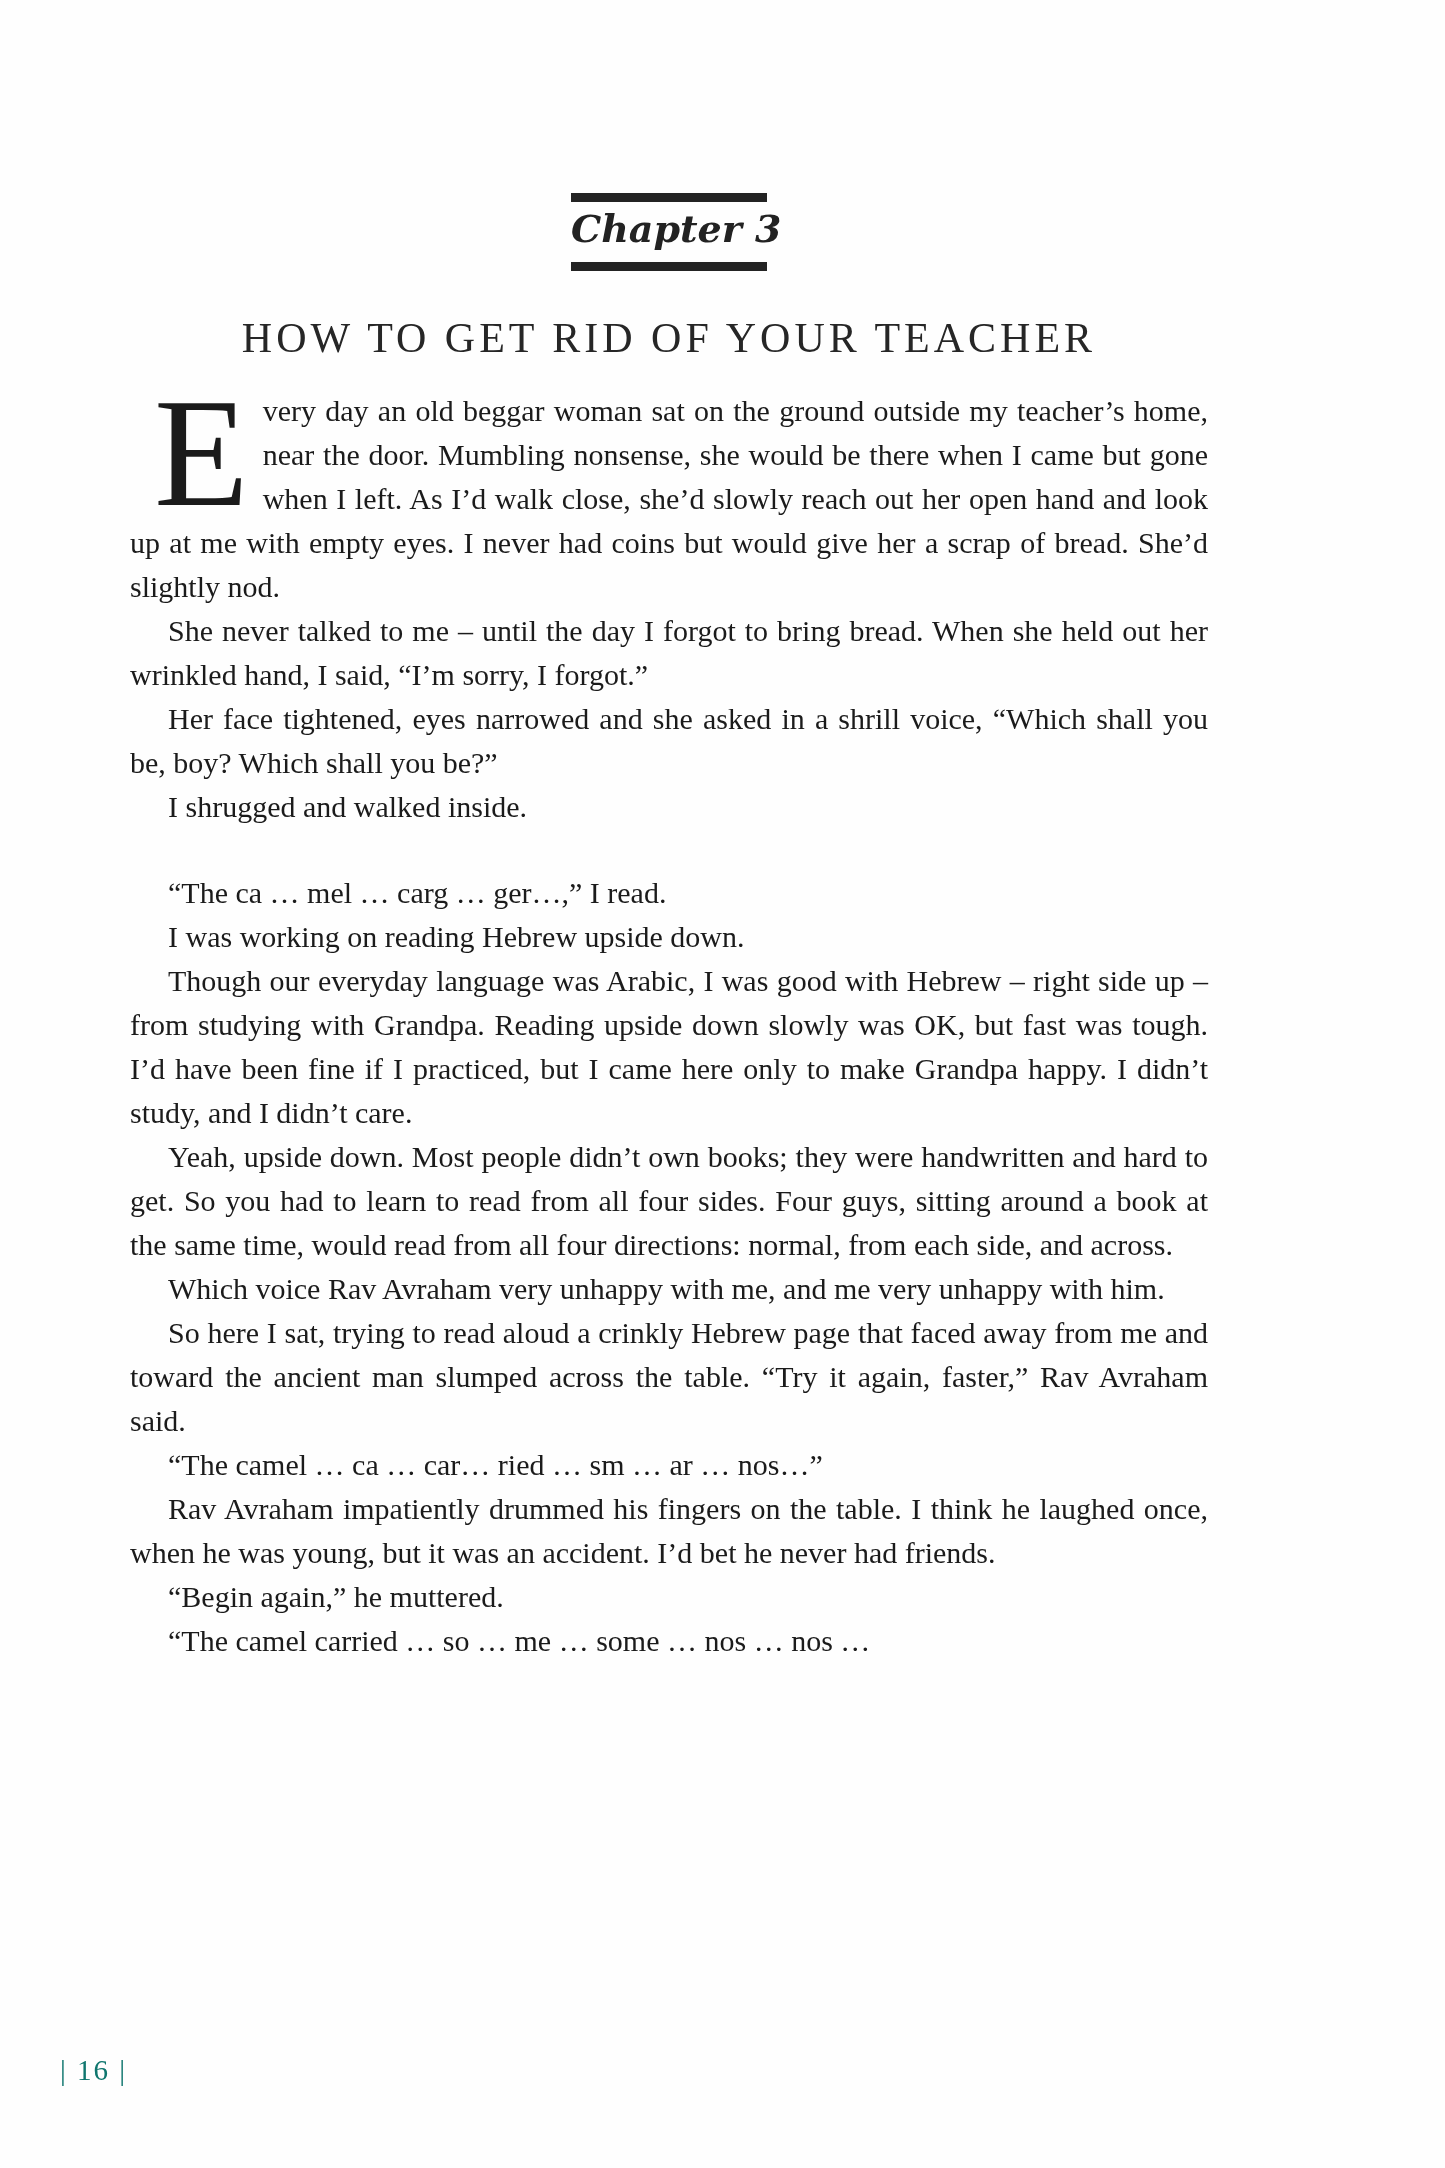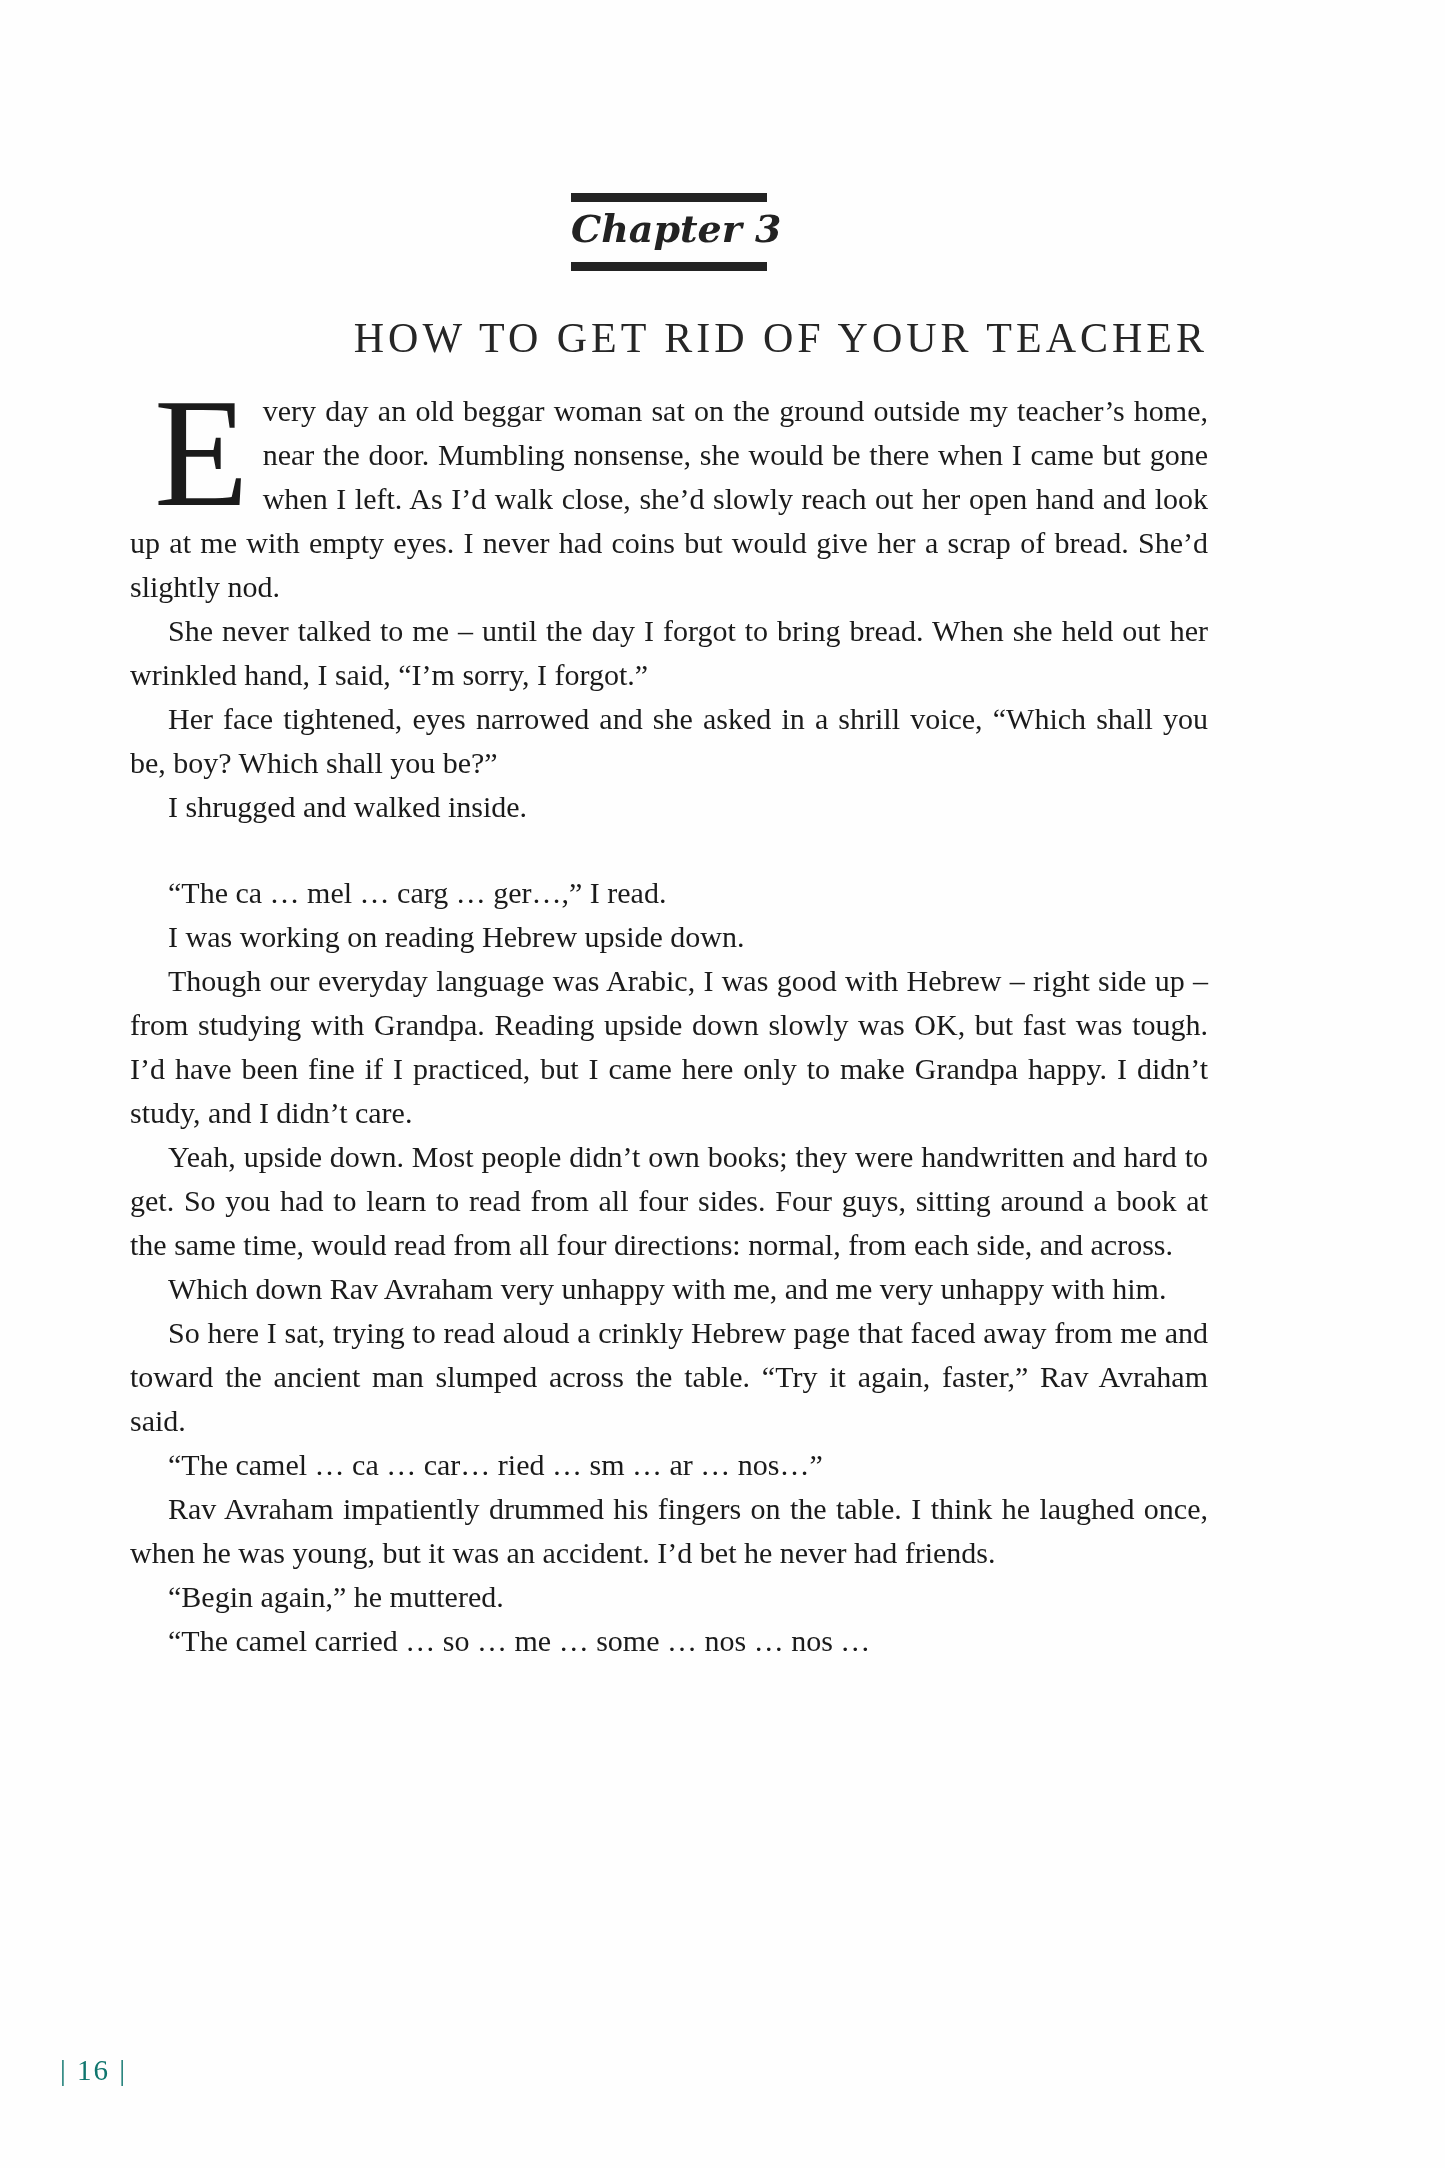--- a/index.html
+++ b/index.html
@@ -36,21 +36,21 @@
     font-style: italic;
     font-weight: bold;
     font-size: 38px;
     line-height: 46px;
     white-space: nowrap;
     color: #222222;
     text-align: center;
   }
   .title {
     margin: 42px 0 15px 0;
-    text-align: right;
+    text-align: center;
     font-weight: normal;
     font-size: 42px;
     line-height: 50px;
     letter-spacing: 4px;
     color: #262626;
     white-space: nowrap;
   }
   .body-text {
     margin-top: 26px;
     font-size: 30px;
@@ -97,21 +97,21 @@
     <h1 class="title">HOW TO GET RID OF YOUR TEACHER</h1>
     <div class="body-text">
         <p class="opening"><span class="drop-cap">E</span>very day an old beggar woman sat on the ground outside my teacher’s home, near the door. Mumbling nonsense, she would be there when I came but gone when I left. As I’d walk close, she’d slowly reach out her open hand and look up at me with empty eyes. I never had coins but would give her a scrap of bread. She’d slightly nod.</p>
         <p>She never talked to me – until the day I forgot to bring bread. When she held out her wrinkled hand, I said, “I’m sorry, I forgot.”</p>
         <p>Her face tightened, eyes narrowed and she asked in a shrill voice, “Which shall you be, boy? Which shall you be?”</p>
         <p>I shrugged and walked inside.</p>
         <p class="scene-break">“The ca … mel … carg … ger…,” I read.</p>
         <p>I was working on reading Hebrew upside down.</p>
         <p>Though our everyday language was Arabic, I was good with Hebrew – right side up – from studying with Grandpa. Reading upside down slowly was OK, but fast was tough. I’d have been fine if I practiced, but I came here only to make Grandpa happy. I didn’t study, and I didn’t care.</p>
         <p>Yeah, upside down. Most people didn’t own books; they were handwritten and hard to get. So you had to learn to read from all four sides. Four guys, sitting around a book at the same time, would read from all four directions: normal, from each side, and across.</p>
-        <p>Which down Rav Avraham very unhappy with me, and me very unhappy with him.</p>
+        <p>Which voice Rav Avraham very unhappy with me, and me very unhappy with him.</p>
         <p>So here I sat, trying to read aloud a crinkly Hebrew page that faced away from me and toward the ancient man slumped across the table. “Try it again, faster,” Rav Avraham said.</p>
         <p>“The camel … ca … car… ried … sm … ar … nos…”</p>
         <p>Rav Avraham impatiently drummed his fingers on the table. I think he laughed once, when he was young, but it was an accident. I’d bet he never had friends.</p>
         <p>“Begin again,” he muttered.</p>
         <p>“The camel carried … so … me … some … nos … nos …</p>
       </div>
   </div>
   <div class="page-number">| 16 |</div>
 </div>
 

